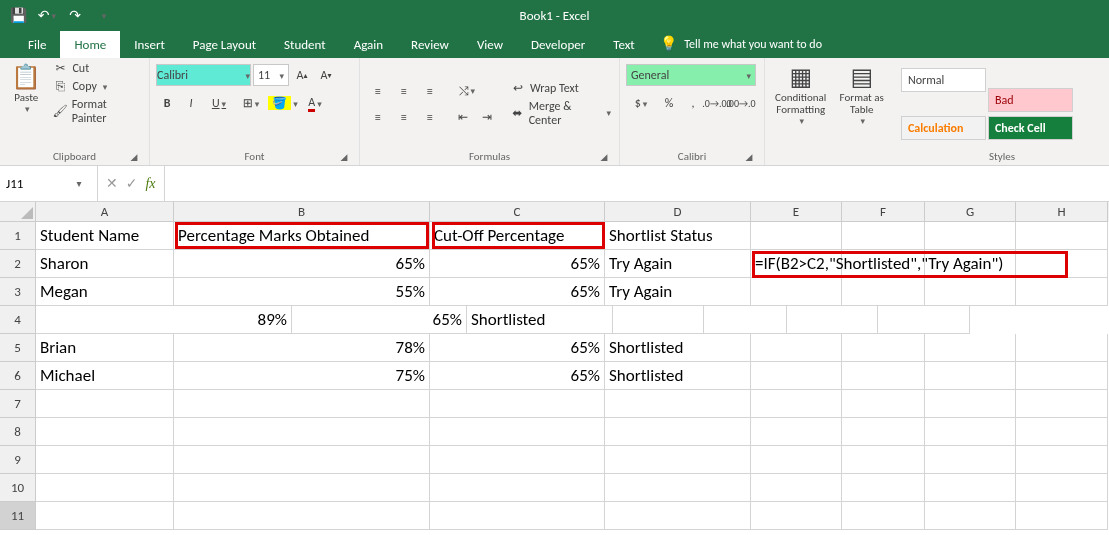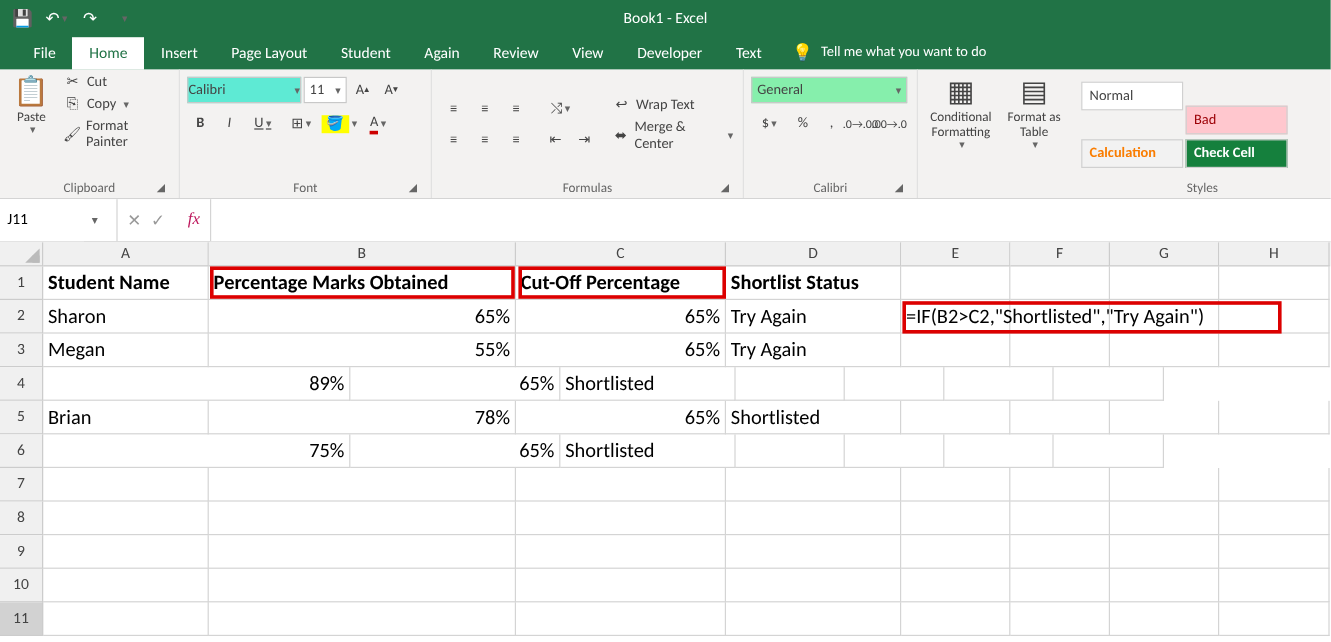--- a/index.html
+++ b/index.html
@@ -47,35 +47,35 @@
 .style-bad { background: #ffc7ce; color: #9c0006; margin-top: 20px; }
 .style-calc { background: #f2f2f2; color: #fa7d00; font-weight: bold; }
 .style-check { background: #15803d; color: #fff; font-weight: bold; }
 
 
 .fbar { height: 36px; border-bottom: 1px solid #d4d4d4; display: flex; align-items: stretch; background: #fff; }
 .namebox { width: 98px; border-right: 1px solid #d4d4d4; display: flex; align-items: center; }
 .namebox input { border: none; width: 70px; height: 100%; font-size: 13px; padding: 0 6px; outline: none; }
 .namebox .dd { width: 18px; text-align: center; color: #666; font-size: 10px; }
 .fbar-btns { display: flex; align-items: center; gap: 8px; padding: 0 8px; color: #999; font-size: 14px; }
-.fbar-btns .fx { font-style: italic; font-family: 'Times New Roman', serif; color: #be185d; margin-left: 11px; }
+.fbar-btns .fx { font-style: italic; font-family: 'Times New Roman', serif; color: #4d7c0f; }
 .formula-input { flex: 1; border: none; padding: 0 6px; font-size: 13px; outline: none; border-left: 1px solid #d4d4d4; }
 
 
 .grid-area { position: relative; }
 .colhdr-row { display: flex; height: 20px; background: #f0f0f0; font-size: 13px; color: #444; }
 .selall { width: 36px; border-right: 1px solid #ccc; border-bottom: 1px solid #ccc; background: #f0f0f0; position: relative; }
 .selall::after { content: ''; position: absolute; right: 2px; bottom: 2px; border: 6px solid transparent; border-right-color: #bbb; border-bottom-color: #bbb; }
 .colhdr { border-right: 1px solid #ccc; border-bottom: 1px solid #ccc; display: flex; align-items: center; justify-content: center; background: #f0f0f0; }
 
 .datarow { display: flex; height: 28px; }
 .rowhdr { width: 36px; border-right: 1px solid #ccc; border-bottom: 1px solid #ccc; background: #f0f0f0; display: flex; align-items: center; justify-content: center; font-size: 13px; color: #444; }
 .rowhdr.sel { background: #d2d2d2; }
 .cell { border-right: 1px solid #d4d4d4; border-bottom: 1px solid #d4d4d4; display: flex; align-items: center; padding: 0 4px; font-size: 17px; color: #000; overflow: hidden; white-space: nowrap; position: relative; }
-.cell.hdr { font-weight: bold; }
+.cell.hdr { font-weight: normal; }
 .cell.right { justify-content: flex-end; }
 
 .redbox { position: absolute; border: 3px solid #dc0000; pointer-events: none; z-index: 10; }
 
 
 .cA { width: 138px; }
 .cB { width: 256px; }
 .cC { width: 175px; }
 .cD { width: 146px; }
 .cE { width: 91px; }
@@ -366,20 +366,21 @@
     <div class="cell cC right">65%</div>
     <div class="cell cD">Shortlisted</div>
     <div class="cell cE"></div>
       <div class="cell cF"></div>
       <div class="cell cG"></div>
       <div class="cell cH"></div>
   </div>
 
   <div class="datarow">
     <div class="rowhdr">6</div>
+    <div class="cell cA">Michael</div>
     <div class="cell cB right">75%</div>
     <div class="cell cC right">65%</div>
     <div class="cell cD">Shortlisted</div>
     <div class="cell cE"></div>
       <div class="cell cF"></div>
       <div class="cell cG"></div>
       <div class="cell cH"></div>
   </div>
 
   <div class="datarow">

